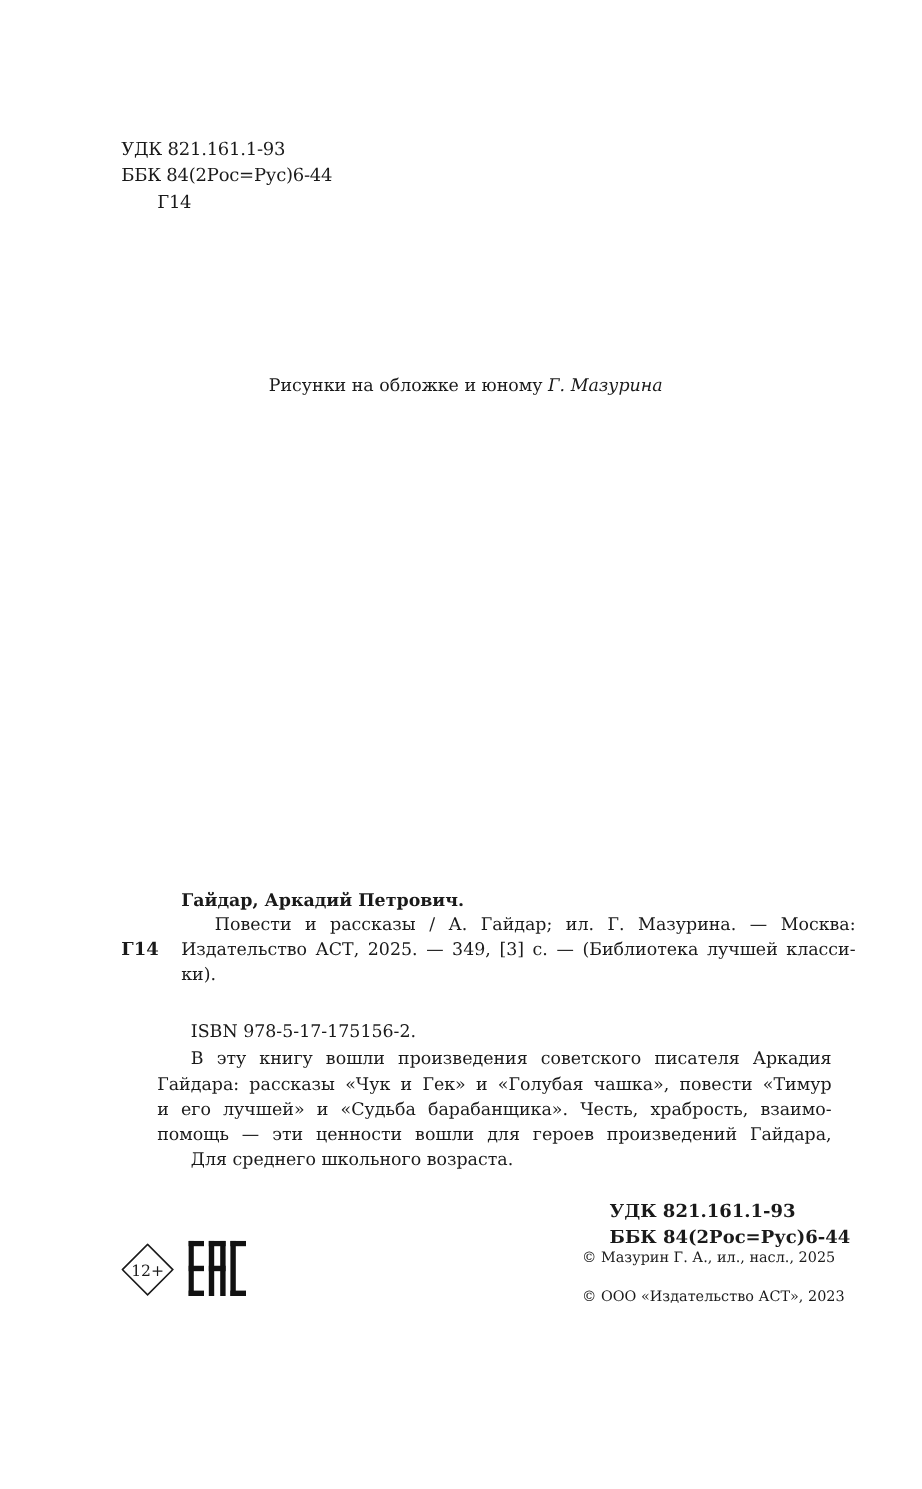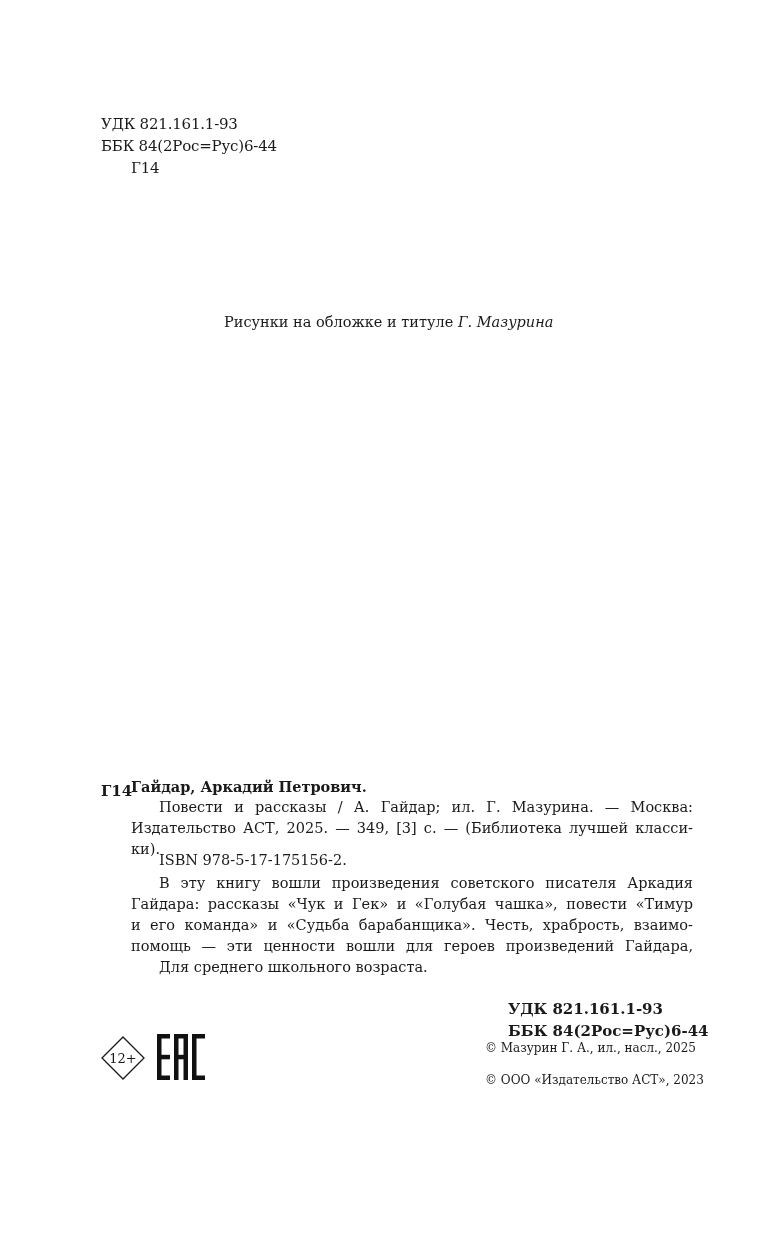--- a/index.html
+++ b/index.html
@@ -97,41 +97,41 @@
   }
 </style>
 </head>
 <body>
 
 <div class="cls-line" style="top:113px;">УДК 821.161.1-93</div>
 <div class="cls-line" style="top:135px;">ББК 84(2Рос=Рус)6-44</div>
 <div class="cls-line indent" style="top:157px;">Г14</div>
 
 <div class="illustrator">
-  <span>Рисунки на обложке и титуле</span>
+  <span>Рисунки на обложке и юному</span>
   <em>Г. Мазурина</em>
 </div>
 
 <div class="cipher" style="top:781px;">Г14</div>
 
-<div class="bib" style="top:776px;">
+<div class="bib" style="top:740px;margin-left:20px;">
   <span class="line last bold">Гайдар, Аркадий Петрович.</span>
   <span class="line indent">Повести и рассказы / А. Гайдар; ил. Г. Мазурина. — Москва:</span>
   <span class="line">Издательство АСТ, 2025. — 349, [3] с. — (Библиотека лучшей класси-</span>
   <span class="line last">ки).</span>
 </div>
 
 <div class="bib" style="top:850px;">
   <span class="line last indent">ISBN 978-5-17-175156-2.</span>
 </div>
 
 <div class="bib" style="top:873px;">
   <span class="line indent">В эту книгу вошли произведения советского писателя Аркадия</span>
   <span class="line">Гайдара: рассказы «Чук и Гек» и «Голубая чашка», повести «Тимур</span>
-  <span class="line">и его команда» и «Судьба барабанщика». Честь, храбрость, взаимо-</span>
+  <span class="line">и его лучшей» и «Судьба барабанщика». Честь, храбрость, взаимо-</span>
   <span class="line">помощь — эти ценности вошли для героев произведений Гайдара,</span>
   <span class="line last indent">Для среднего школьного возраста.</span>
 </div>
 
 <div class="right-codes" style="top:998px;">УДК 821.161.1-93</div>
 <div class="right-codes" style="top:1020px;">ББК 84(2Рос=Рус)6-44</div>
 
 <div class="copyright" style="top:1039px;">© Мазурин Г. А., ил., насл., 2025</div>
 <div class="copyright" style="top:1071px;">© ООО «Издательство АСТ», 2023</div>
 

